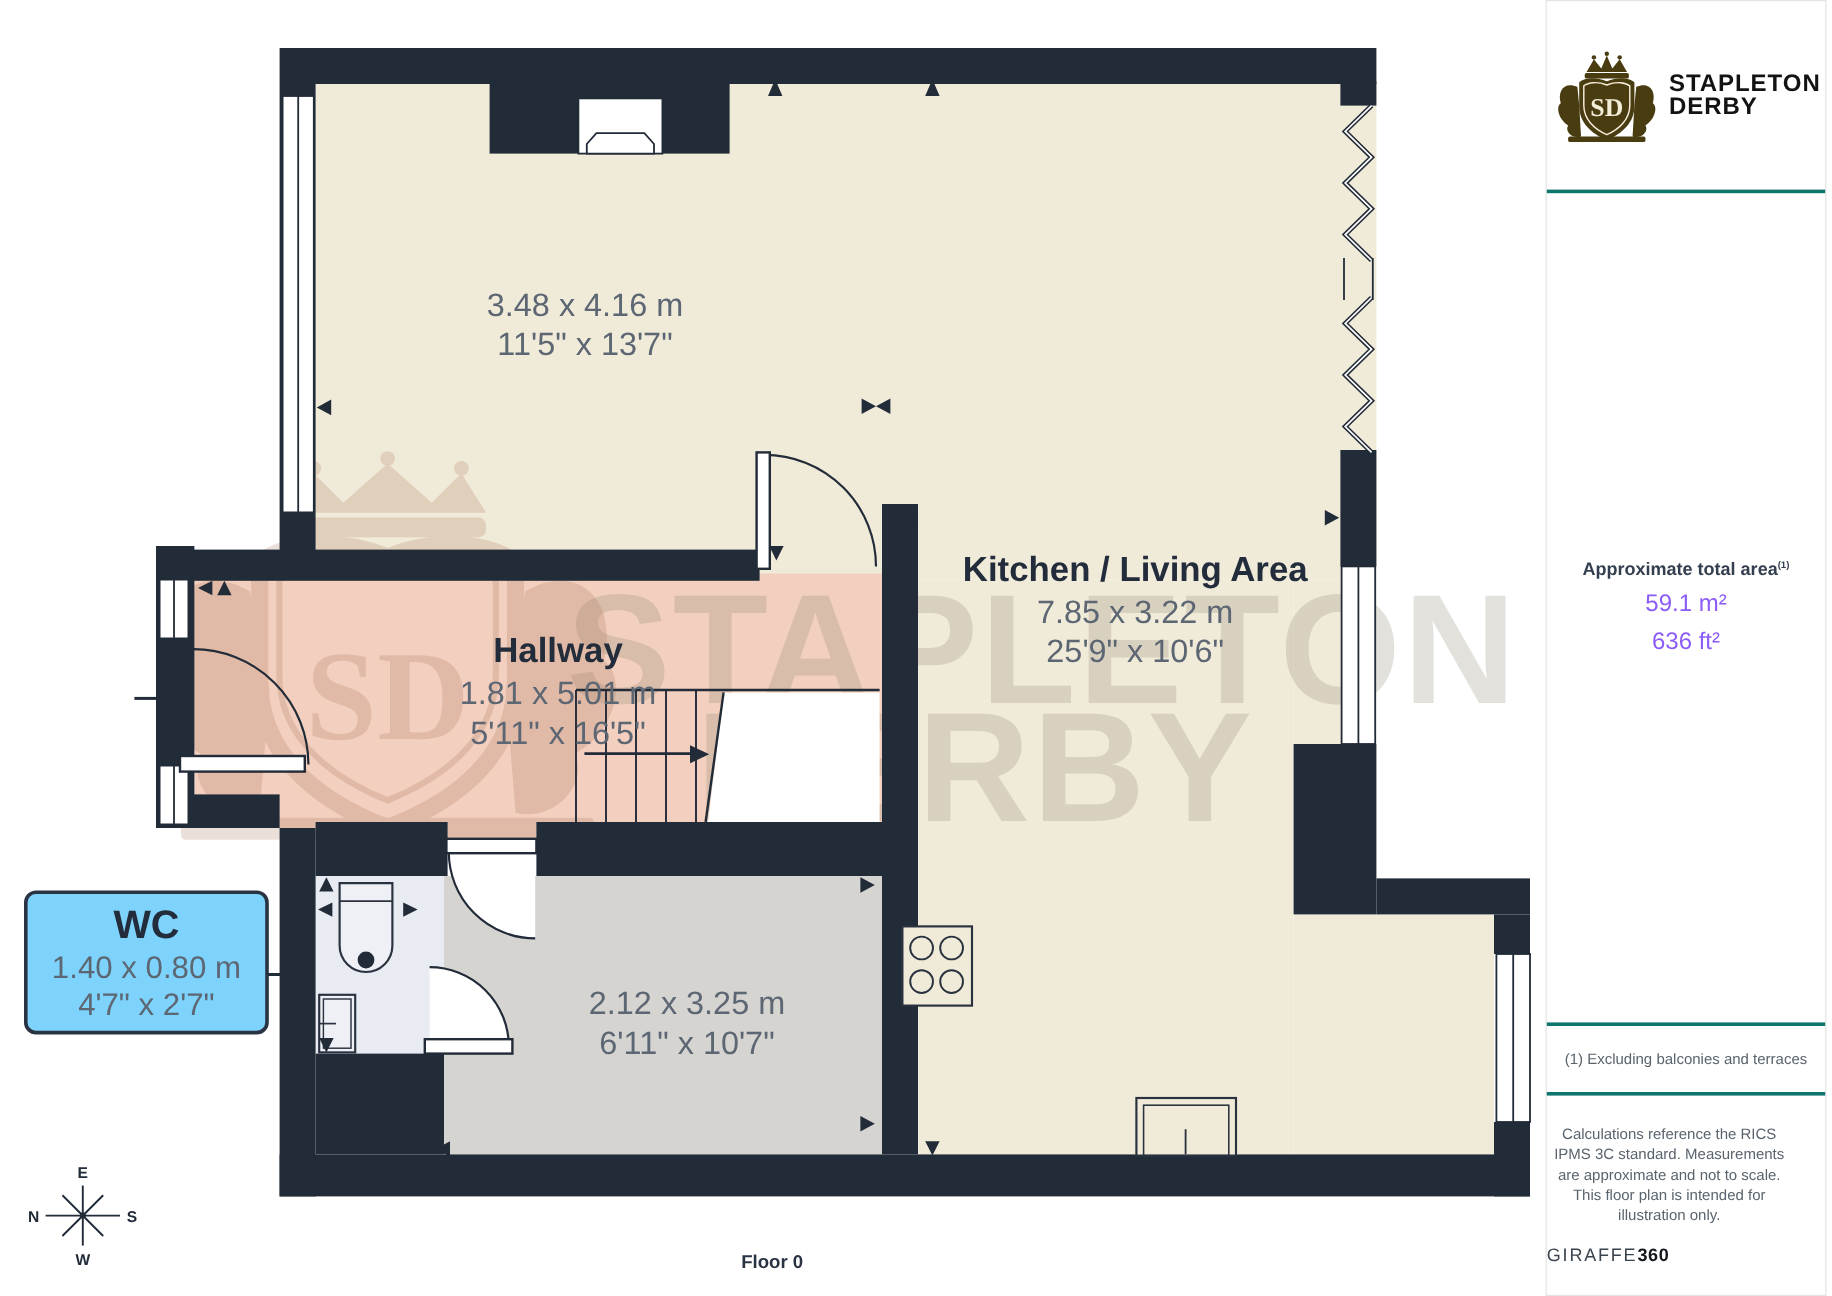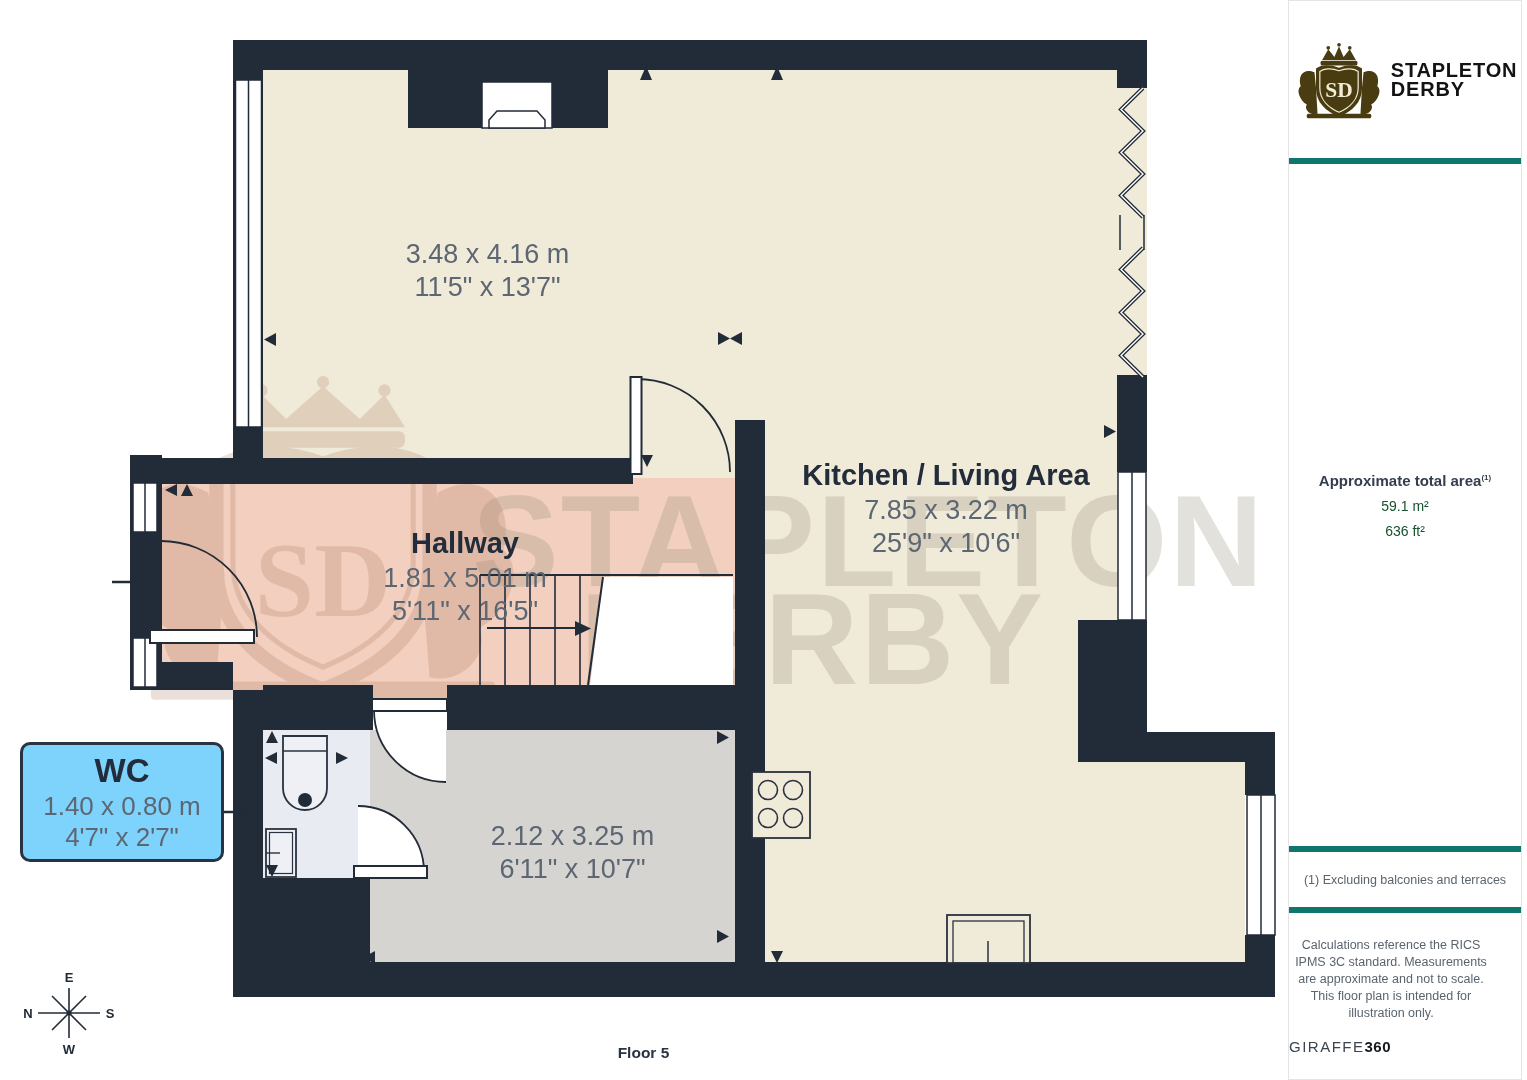--- a/index.html
+++ b/index.html
@@ -18,29 +18,29 @@
       background:#7dd3fc;border:3px solid #2a3342;border-radius:10px;text-align:center;
       display:flex;flex-direction:column;justify-content:center;}
   #wc-callout .rname{font-weight:700;color:#222c3a;font-size:33px;line-height:40px;}
   #wc-callout .rdim{color:#5d6673;font-size:26px;line-height:31px;}
   
   #floor-label{position:absolute;left:0;top:1044px;width:1287px;text-align:center;
       font-size:15.5px;font-weight:700;color:#2a3342;}
   
   #sidebar{position:absolute;left:1288px;top:0;width:232px;height:1078px;
       background:#fff;border:1px solid #e4e4e4;display:flex;flex-direction:column;}
-  #sidebar .sect{border-top:6px solid #0f766e;}
+  #sidebar .sect{border-top:3px solid #0f766e;}
   #sidebar .sect:first-child{border-top:none;}
   #logo-sect{height:157px;display:flex;align-items:center;justify-content:center;}
   #logo-wrap{display:flex;align-items:center;gap:6px;}
   #logo-text{color:#131313;font-weight:800;font-size:20px;line-height:19px;letter-spacing:0.8px;}
   #area-sect{flex:1;display:flex;flex-direction:column;align-items:center;justify-content:center;}
   #area-title{font-size:15px;font-weight:700;color:#333e4e;}
   #area-title sup{font-size:8px;}
-  .area-val{font-size:14px;color:#14532d;margin-top:9px;}
+  .area-val{font-size:20px;color:#8b5cf6;margin-top:9px;}
   #footnote-sect{height:55px;display:flex;align-items:center;justify-content:center;
       font-size:12.5px;color:#5a646e;}
   #disclaimer-sect{height:166px;display:flex;flex-direction:column;align-items:flex-start;justify-content:center;}
   #disclaimer-text{width:204px;text-align:center;font-size:12.5px;line-height:17px;color:#5a646e;}
   #provider{margin-top:16px;font-size:15px;letter-spacing:1.5px;color:#3a444e;}
   #provider .bold{font-weight:700;color:#14181d;letter-spacing:0.5px;}
 </style>
 </head>
 <body>
 
@@ -260,21 +260,21 @@
       <div class="rdim">2.12 x 3.25 m</div>
       <div class="rdim">6'11" x 10'7"</div>
     </div>
 
     <div id="wc-callout">
       <div class="rname">WC</div>
       <div class="rdim">1.40 x 0.80 m</div>
       <div class="rdim">4'7" x 2'7"</div>
     </div>
 
-    <div id="floor-label">Floor 5</div>
+    <div id="floor-label">Floor 0</div>
   </div>
 
   <div id="sidebar">
 
     <div class="sect" id="logo-sect">
       <div id="logo-wrap">
         <svg width="92" height="80" viewBox="0 0 120 104">
           <g fill="#493c10">
             <polygon points="38,26 46,12 54,22 60,8 66,22 74,12 82,26"></polygon>
             <circle cx="46" cy="10" r="2.4"></circle>

